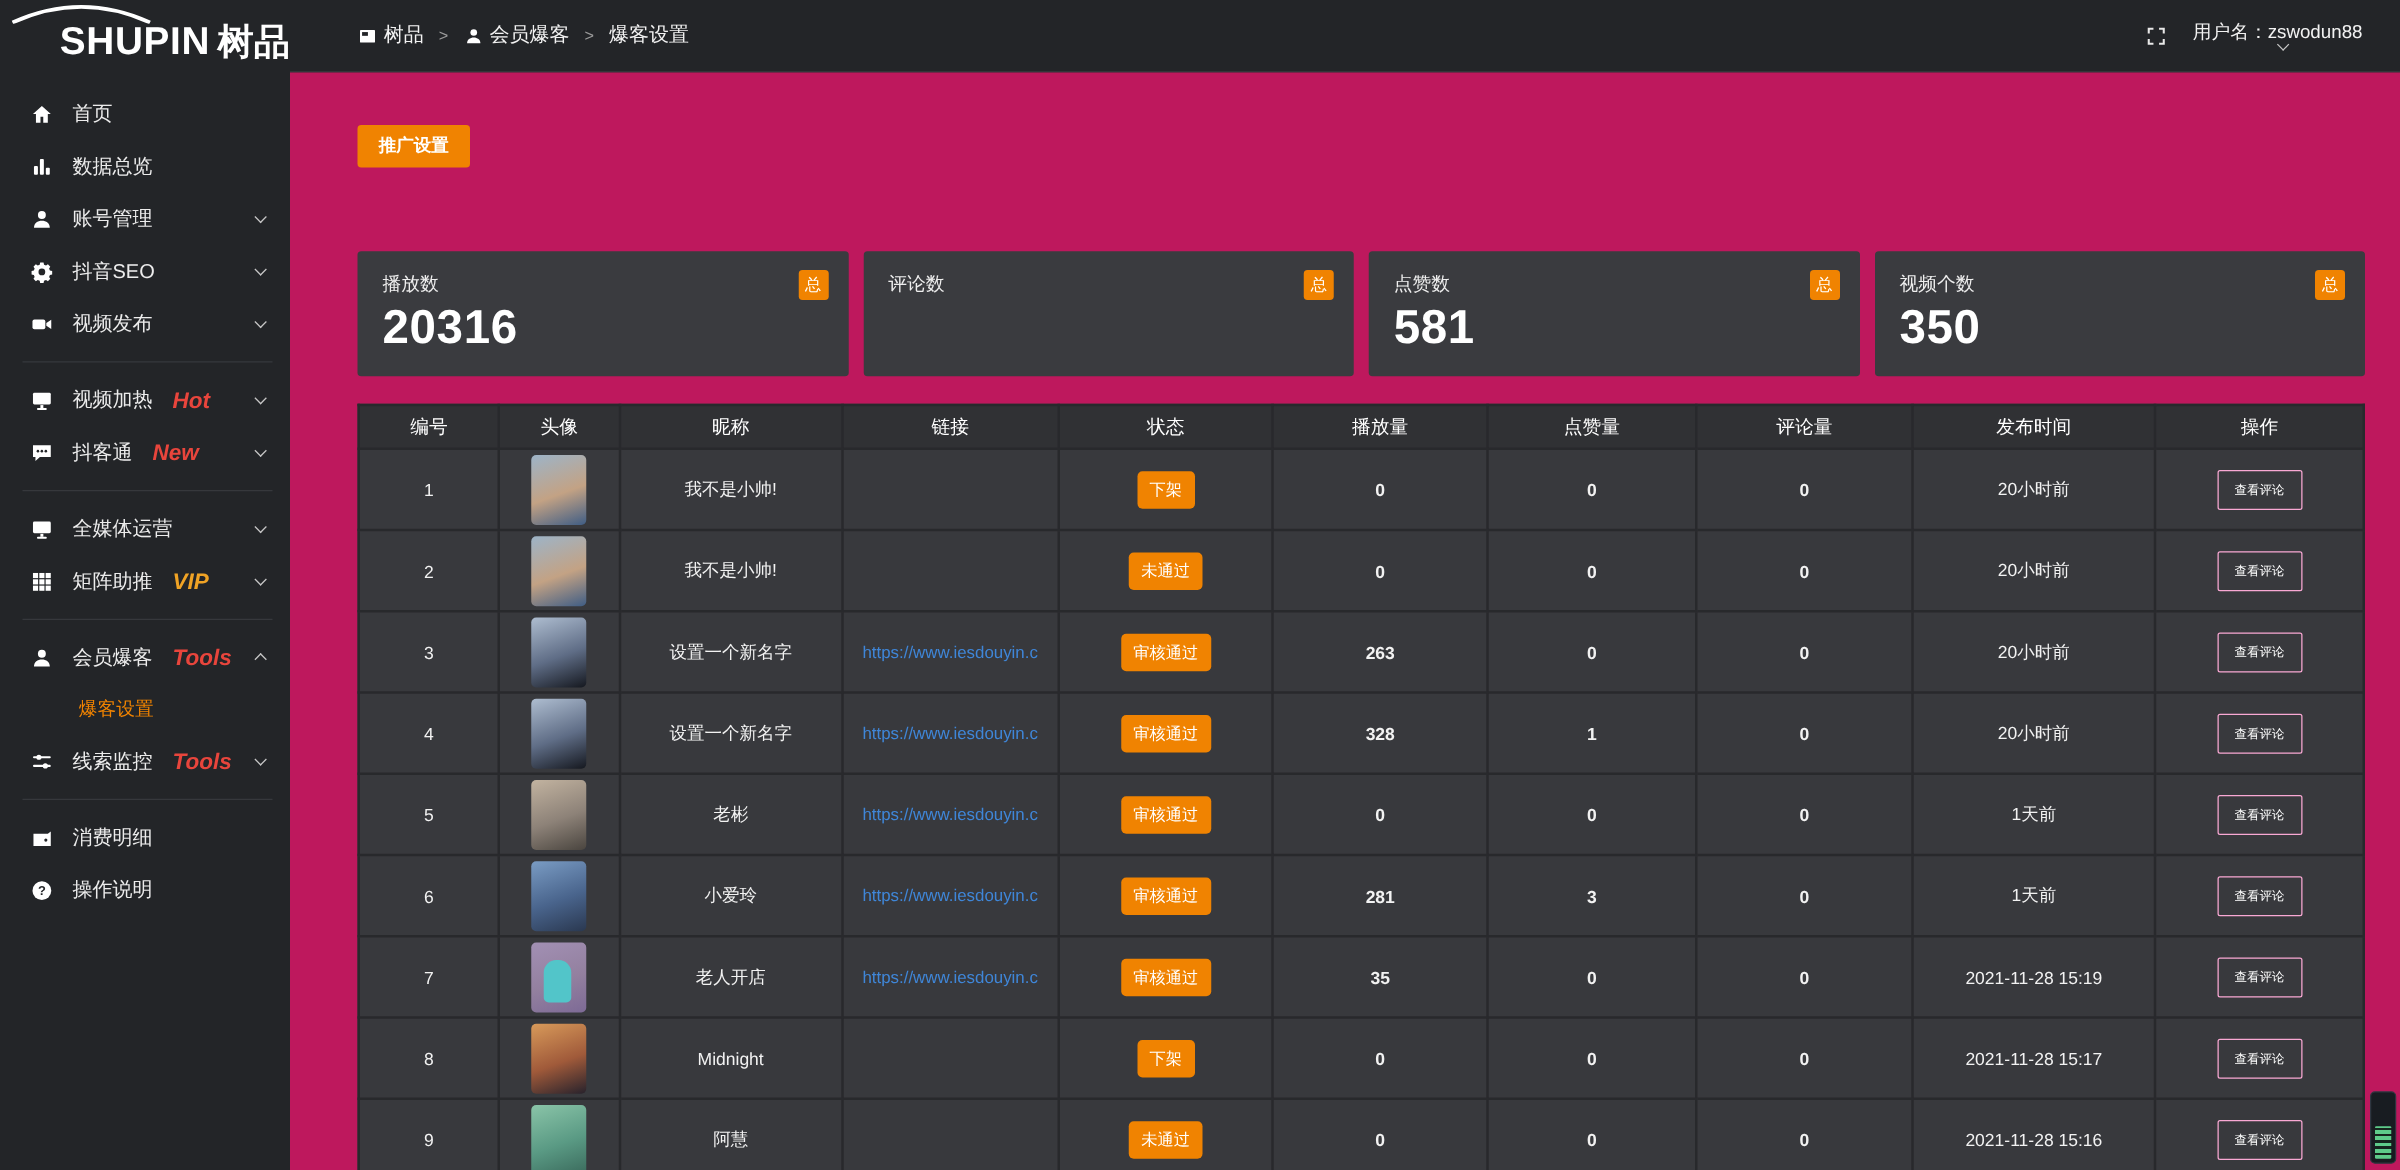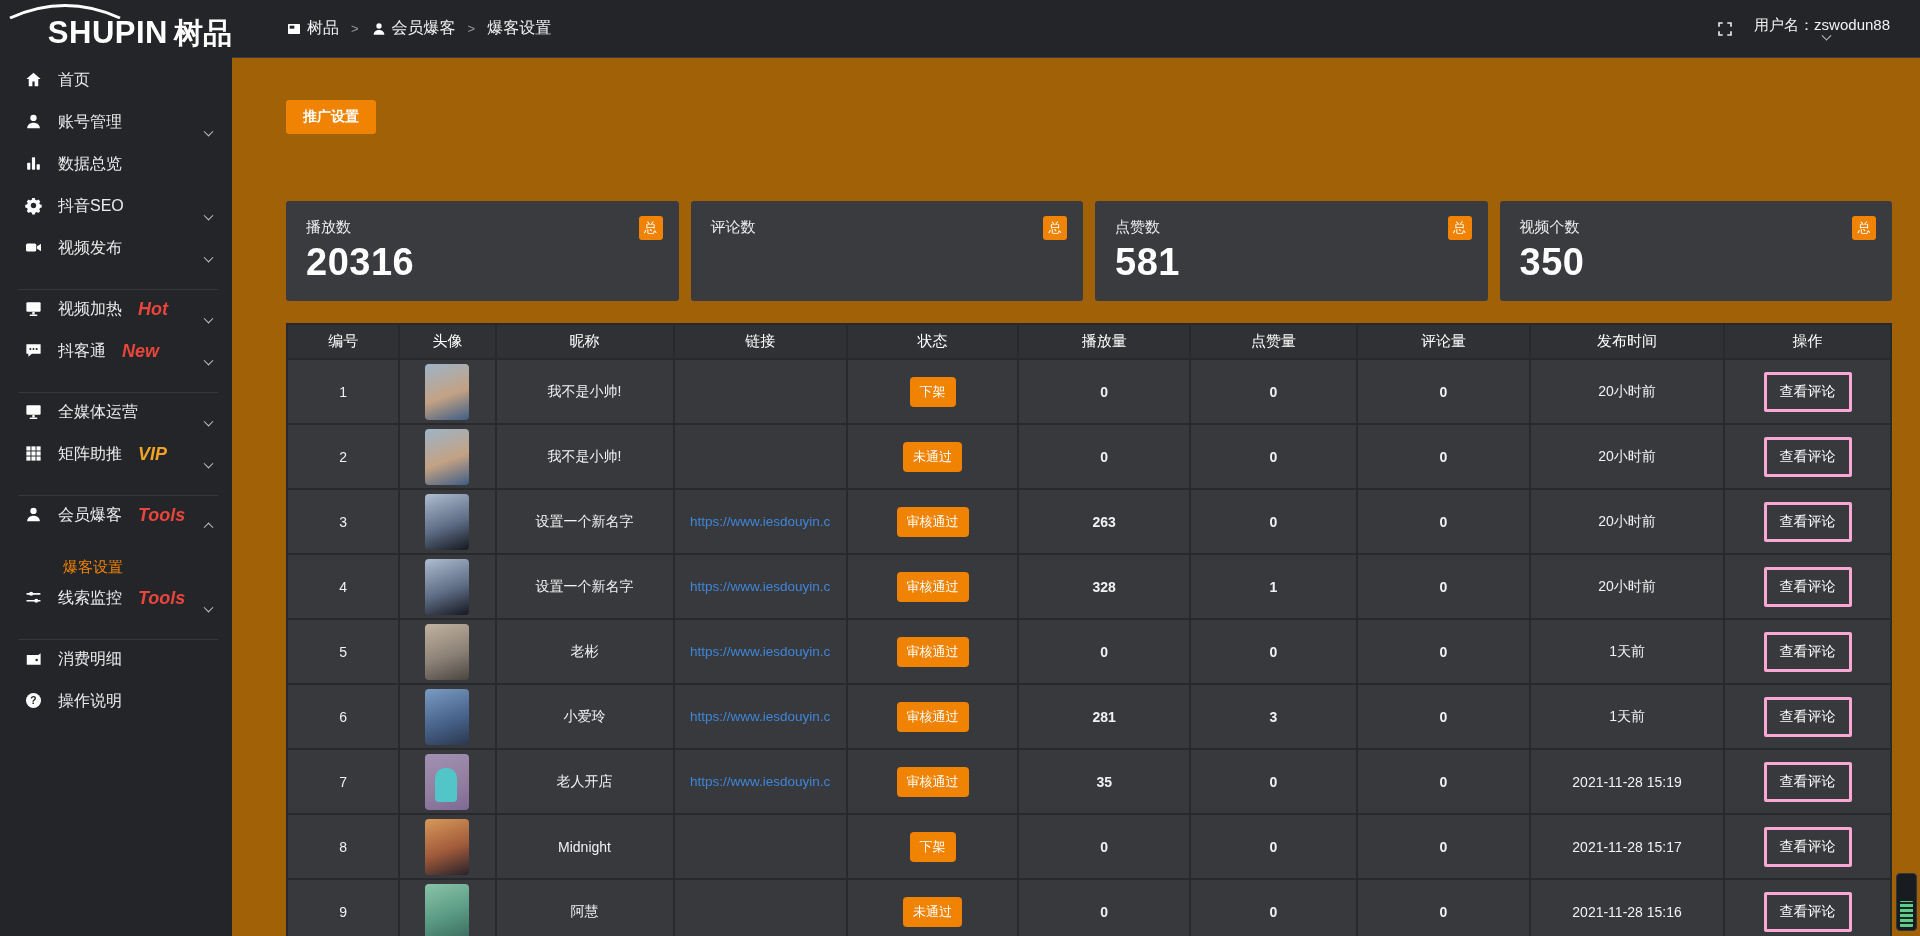--- a/index.html
+++ b/index.html
@@ -8,21 +8,21 @@
     font-family:"Liberation Sans","DejaVu Sans",sans-serif;
     background:#2b2d30; color:#f0f0f0; position:relative;
   }
   
   .sidebar { position:absolute; left:0; top:0; width:232px; height:936px; background:#232528; z-index:3; }
   .logo { position:relative; height:60px; padding:14px 0 0 12px; white-space:nowrap;text-align:right; }
   .logo-arc { position:absolute; left:6px; top:3px; }
   .logo-en { font-size:31px; font-weight:800; letter-spacing:.5px; color:#fff; }
   .logo-cn { font-size:29px; font-weight:800; color:#fff; margin-left:6px; }
   .menu { margin-top:10px; }
-  .side-item { display:flex; align-items:flex-start; height:42px; padding:0 18px 0 24px; cursor:pointer; position:relative; }
+  .side-item { display:flex; align-items:center; height:42px; padding:0 18px 0 24px; cursor:pointer; position:relative; }
   .side-item .ic { width:19px; height:19px; flex:0 0 19px; display:inline-flex; }
   .side-item .ic svg { width:100%; height:100%; }
   .side-item .lbl { margin-left:15px; font-size:16px; color:#ececec; }
   .side-item .tag { margin-left:16px; font-size:18px; font-weight:bold; font-style:italic; }
   .chev { width:7px; height:7px; border-right:1.5px solid #c8c8c8; border-bottom:1.5px solid #c8c8c8;
           position:absolute; right:20px; top:50%; }
   .chev.down { transform:translateY(-70%) rotate(45deg); }
   .chev.up   { transform:translateY(-30%) rotate(-135deg); }
   .divider { border-top:1px solid #36383c; margin:9px 14px 9px 18px; }
   .submenu-item { height:41px; display:flex; align-items:center; padding-left:63px; font-size:15px; color:#e6e6e6; cursor:pointer; }
@@ -34,21 +34,21 @@
   .crumb { display:flex; align-items:center; font-size:16px; color:#f2f2f2; cursor:pointer; }
   .crumb .ic { width:16px; height:16px; margin-right:5px; display:inline-flex; }
   .crumb .ic svg { width:100%; height:100%; }
   .crumb-sep { color:#9a9a9a; font-size:13px; margin:0 12px; }
   .top-right { display:flex; align-items:center; gap:20px; }
   .fs-icon { width:18px; height:18px; display:inline-flex; cursor:pointer; }
   .fs-icon svg { width:100%; height:100%; }
   .username { font-size:15px; color:#f2f2f2; display:flex; align-items:center; cursor:pointer;flex-direction:column; }
   .username .chev { position:static; margin-left:8px; transform:rotate(45deg) translate(-2px,-2px); }
   
-  .main { position:absolute; left:232px; top:58px; right:0; bottom:0; background:#a16207;
+  .main { position:absolute; left:232px; top:58px; right:0; bottom:0; background:#be185d;
           padding:42px 28px 0 54px; }
   .promo-btn { background:#f08301; color:#fff; border:none; border-radius:3px; height:34px;
                padding:0 17px; font-size:14px; font-weight:bold; cursor:pointer;
                font-family:"Liberation Sans","DejaVu Sans",sans-serif; }
   .cards { display:grid; grid-template-columns:repeat(4,1fr); gap:12px; margin-top:67px; }
   .card { background:#3a3b3f; border-radius:3px; height:100px; padding:17px 20px; position:relative; }
   .card .c-label { font-size:15px; color:#eee; }
   .card .c-value { font-size:38px; font-weight:600; color:#fff; margin-top:4px; letter-spacing:.5px; }
   .card .c-badge { position:absolute; right:16px; top:15px; width:24px; height:24px; background:#f08301;
                    color:#fff; border-radius:3px; font-size:13px; display:flex; align-items:center; justify-content:center; }
@@ -57,21 +57,21 @@
   table { width:100%; border-collapse:collapse; table-layout:fixed; background:#38393d; }
   th, td { border:2px solid #28292c; text-align:center; vertical-align:middle; }
   th { height:35px; background:#303134; font-size:15px; font-weight:500; color:#fff; }
   td { height:65px; font-size:14px; color:#f2f2f2; }
   .c1{width:7%}.c2{width:6%}.c3{width:11.1%}.c4{width:10.8%}.c5{width:10.7%}
   .c6{width:10.7%}.c7{width:10.4%}.c8{width:10.8%}.c9{width:12.1%}.c10{width:10.4%}
   .avatar { width:44px; height:56px; border-radius:4px; margin:0 auto; position:relative; overflow:hidden; }
   .avatar .fig { position:absolute; left:10px; top:14px; width:22px; height:34px; border-radius:10px 10px 4px 4px; }
   .link { color:#3f86d8; text-decoration:none; font-size:13.5px; white-space:nowrap; overflow:hidden; display:block; cursor:pointer; }
   .badge { display:inline-block; background:#f08301; color:#fff; font-size:13px; padding:6px 10px; border-radius:4px; }
-  .view-btn { background:transparent; border:3px solid #f9a8d4; color:#fff; font-size:14px; padding:8px 13px;
+  .view-btn { background:transparent; border:1px solid #f9a8d4; color:#fff; font-size:10px; padding:8px 13px;
               border-radius:2px; cursor:pointer; font-family:"Liberation Sans","DejaVu Sans",sans-serif; }
   .num { font-weight:600; }
   
   .meter { position:absolute; right:3px; bottom:5px; width:21px; height:58px; background:#181c21;
            border:1px solid #2e3640; border-radius:4px; z-index:5; }
   .meter .bars { position:absolute; left:3px; right:3px; bottom:3px; height:26px;
                  background:repeating-linear-gradient(to top,#5ecb8a 0 3px,#16251e 3px 5px); border-radius:1px; }
 </style>
 </head>
 <body>
@@ -89,39 +89,39 @@
           <svg viewBox="0 0 24 24">
             <path d="M12 3.5l9 8h-3v9h-4.6v-6h-2.8v6H6v-9H3z" fill="#fff"></path>
           </svg>
         </span>
     <span class="lbl">首页</span>
 
   </div>
       <div class="side-item">
     <span class="ic">
           <svg viewBox="0 0 24 24" fill="#fff">
-            <circle cx="12" cy="7.5" r="4"></circle>
-            <path d="M4 20.5c0-4.4 3.6-7 8-7s8 2.6 8 7z"></path>
-          </svg>
-        </span>
-    <span class="lbl">账号管理</span>
-
-  <span class="chev down"></span>
-      </div>
-      <div class="side-item">
-    <span class="ic">
-          <svg viewBox="0 0 24 24" fill="#fff">
             <rect x="4" y="11" width="4" height="9" rx="1"></rect>
             <rect x="10" y="4" width="4" height="16" rx="1"></rect>
             <rect x="16" y="13" width="4" height="7" rx="1"></rect>
           </svg>
         </span>
     <span class="lbl">数据总览</span>
 
   </div>
+      <div class="side-item">
+    <span class="ic">
+          <svg viewBox="0 0 24 24" fill="#fff">
+            <circle cx="12" cy="7.5" r="4"></circle>
+            <path d="M4 20.5c0-4.4 3.6-7 8-7s8 2.6 8 7z"></path>
+          </svg>
+        </span>
+    <span class="lbl">账号管理</span>
+
+  <span class="chev down"></span>
+      </div>
       <div class="side-item">
     <span class="ic">
           <svg viewBox="0 0 24 24">
             <path fill="#fff" d="M10.3 2.5h3.4l.5 2.3 2 .8 1.9-1.2 2.4 2.4-1.2 1.9.8 2 2.3.5v3.4l-2.3.5-.8 2 1.2 1.9-2.4 2.4-1.9-1.2-2 .8-.5 2.3h-3.4l-.5-2.3-2-.8-1.9 1.2-2.4-2.4 1.2-1.9-.8-2-2.3-.5v-3.4l2.3-.5.8-2-1.2-1.9 2.4-2.4 1.9 1.2 2-.8z"></path>
             <circle cx="12" cy="12" r="3.4" fill="#232528"></circle>
           </svg>
         </span>
     <span class="lbl">抖音SEO</span>
 
   <span class="chev down"></span>

